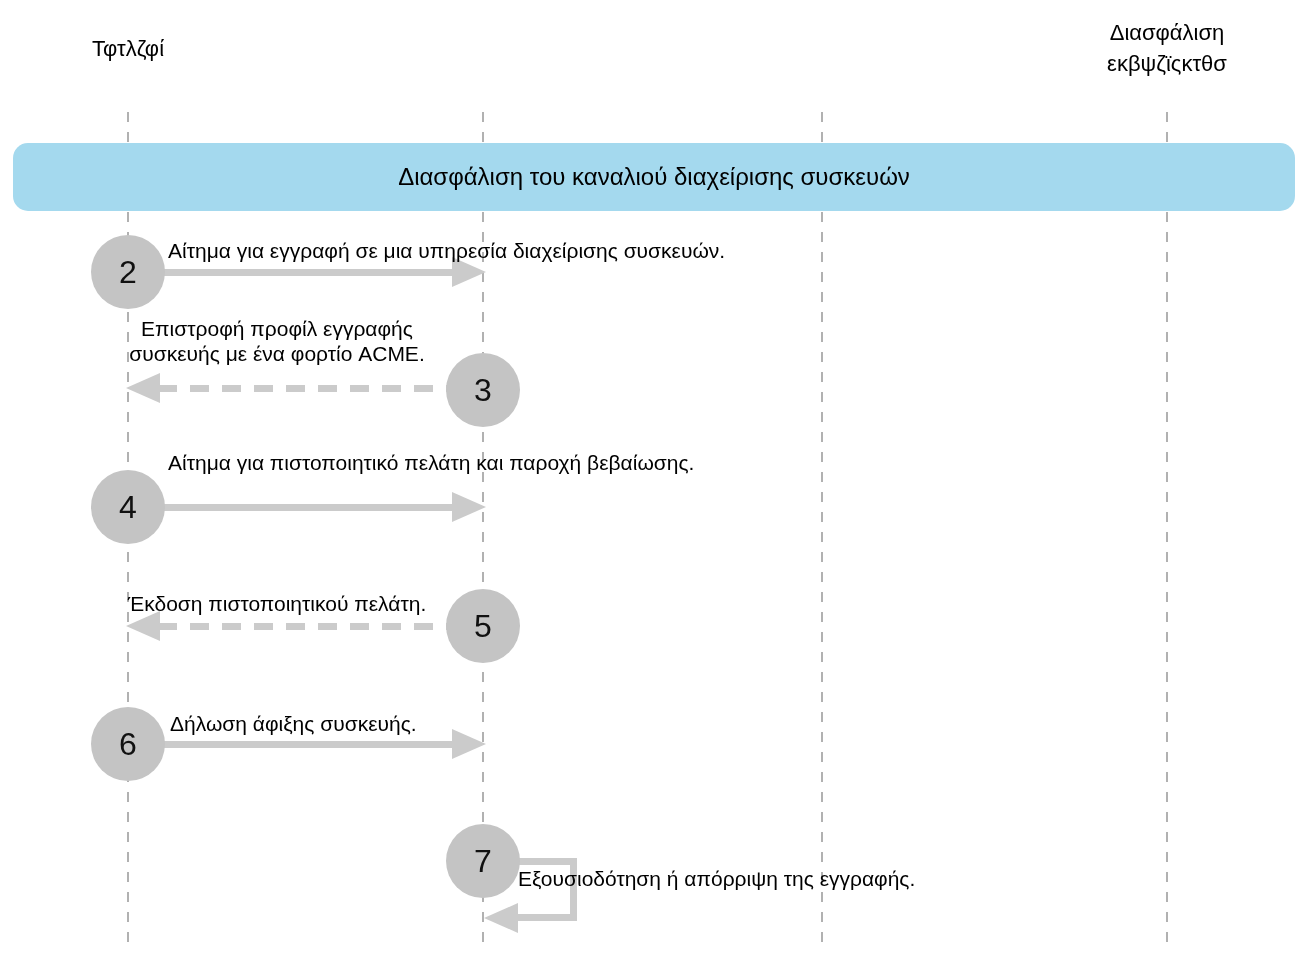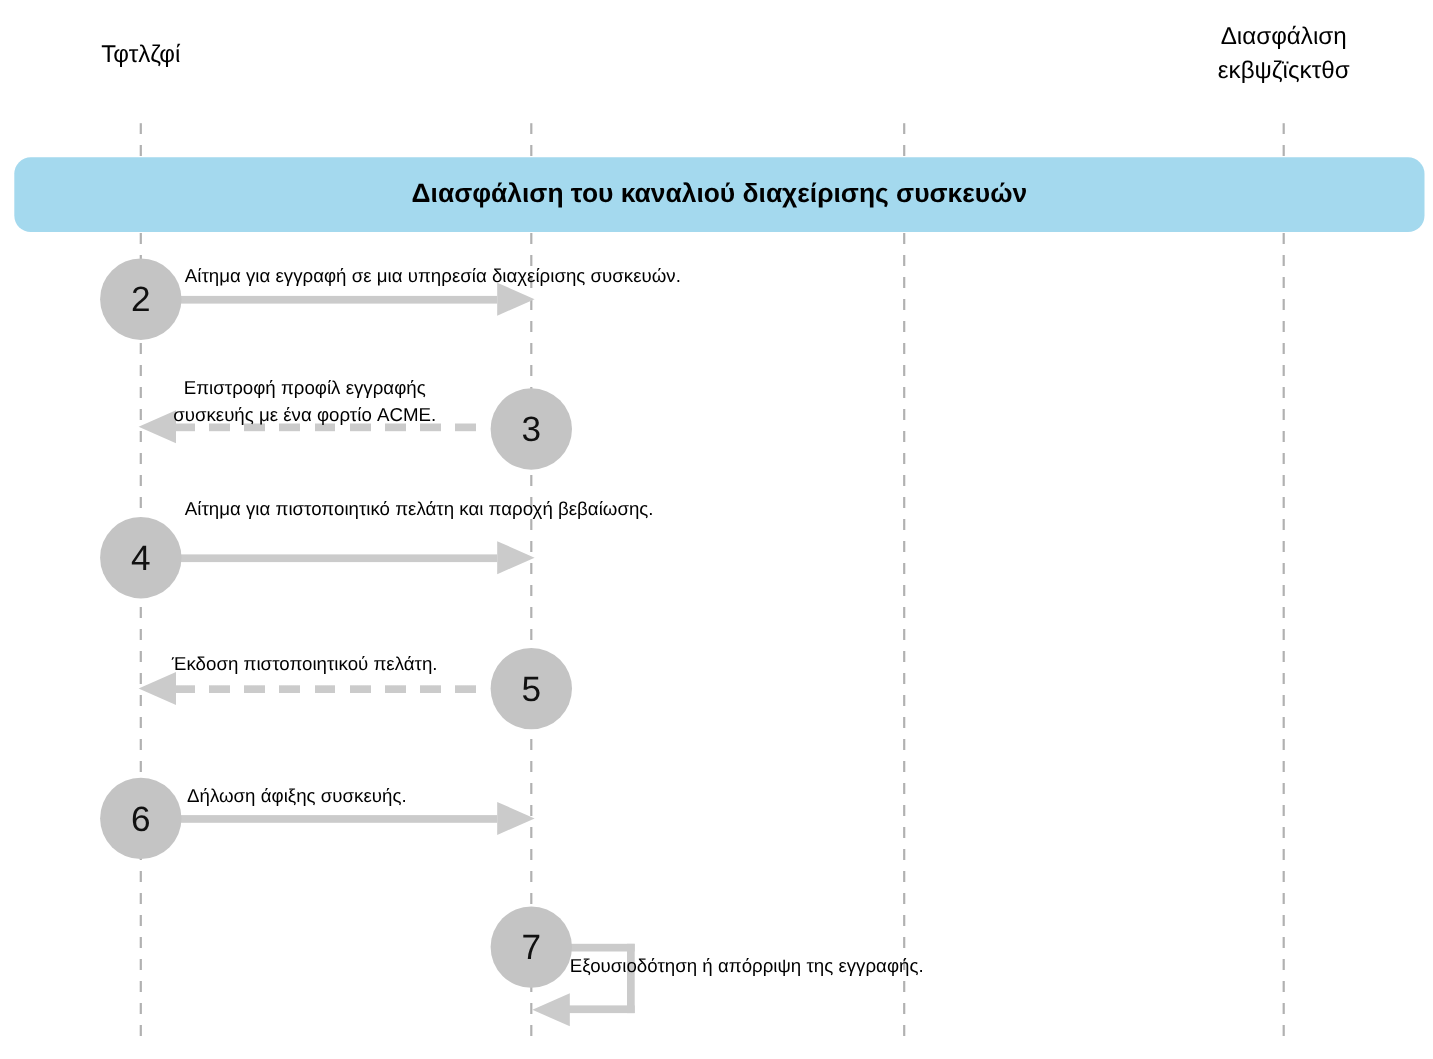--- a/index.html
+++ b/index.html
@@ -44,42 +44,42 @@
     left: 13px;
     top: 143px;
     width: 1282px;
     height: 68px;
     background: var(--banner-bg);
     border-radius: 15px;
     display: flex;
     align-items: center;
     justify-content: center;
     font-size: 24px;
-    font-weight: 700;
+    font-weight: 400;
   }
 
   
   .step-circle {
     position: absolute;
     width: 74px;
     height: 74px;
     border-radius: 50%;
     background: var(--circle-bg);
     display: flex;
     align-items: center;
     justify-content: center;
     font-size: 32px;
     color: #111;
     z-index: 3;
   }
 
   
   .msg-label {
     position: absolute;
-    font-size: 17px;
+    font-size: 21px;
     line-height: 25px;
     white-space: nowrap;
     z-index: 2;
   }
   .msg-label.centered { text-align: center; white-space: normal; }
 
   
   .arrow-line {
     position: absolute;
     height: 7px;
@@ -143,21 +143,21 @@
   <div>
     <div class="msg-label" style="left:168px; top:238px">Αίτημα για εγγραφή σε μια υπηρεσία διαχείρισης συσκευών.</div>
     <div class="arrow-line" style="left:150px; top:269px; width:302px"></div>
     <div class="arrow-head-right" style="left:452px; top:257px"></div>
     <div class="step-circle" style="left:91px; top:235px">
       <span>2</span>
     </div>
   </div>
 
   <div>
-    <div class="msg-label centered" style="left:110px; top:340px; width:334px">
+    <div class="msg-label centered" style="left:110px; top:316px; width:334px">
       <div>Επιστροφή προφίλ εγγραφής</div>
       <div>συσκευής με ένα φορτίο ACME.</div>
     </div>
     <div class="arrow-line dashed" style="left:158px; top:385px; width:296px"></div>
     <div class="arrow-head-left" style="left:126px; top:373px"></div>
     <div class="step-circle" style="left:446px; top:353px">
       <span>3</span>
     </div>
   </div>
 

